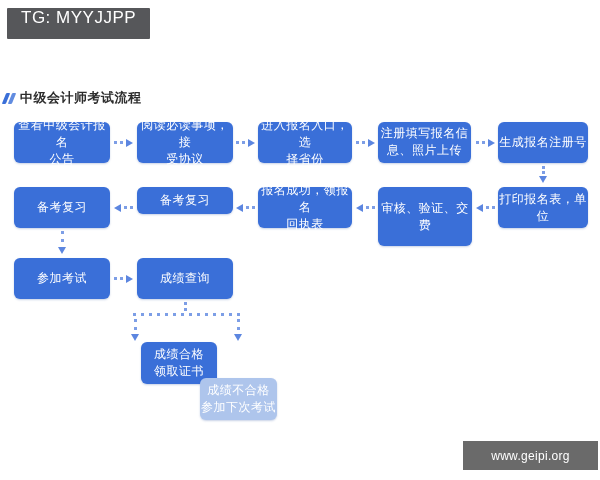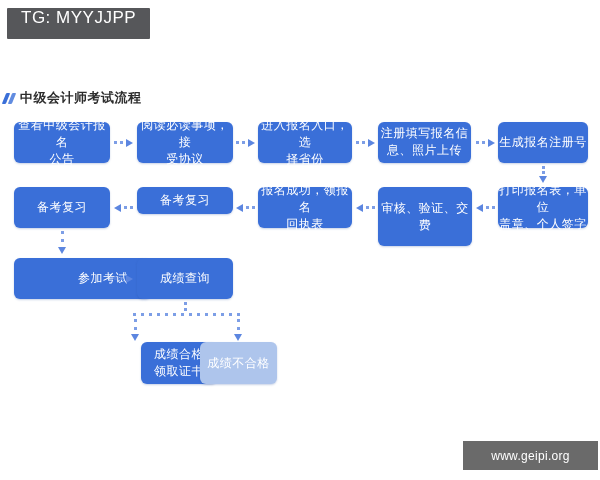--- a/index.html
+++ b/index.html
@@ -19,21 +19,21 @@
   .slash-icon i{display:block;width:4px;height:11px;background:var(--node-blue);transform:skewX(-22deg);border-radius:1px;}
   .slash-icon i:last-child{opacity:.8;}
   .title-text{font-size:13px;font-weight:bold;color:#2d2d2d;letter-spacing:.5px;}
   
   .node{
     position:absolute;background:var(--node-blue);color:#fff;border-radius:6px;
     display:flex;flex-direction:column;align-items:center;justify-content:center;
     font-size:12px;line-height:17px;text-align:center;letter-spacing:.5px;
     box-shadow:0 1px 2px rgba(40,80,160,.25);
   }
-  .node.light{background:var(--node-light-blue);}
+  .node.light{background:var(--node-light-blue);margin-top:36px;}
   
   .harrow{position:absolute;height:10px;display:flex;align-items:center;justify-content:center;gap:3px;}
   .varrow{position:absolute;width:8px;display:flex;flex-direction:column;align-items:center;justify-content:space-between;}
   .dot{width:3px;height:3px;background:var(--arrow-blue);opacity:.8;}
   .tri-right{width:0;height:0;border-top:4.5px solid transparent;border-bottom:4.5px solid transparent;border-left:7px solid var(--arrow-blue);}
   .tri-left{width:0;height:0;border-top:4.5px solid transparent;border-bottom:4.5px solid transparent;border-right:7px solid var(--arrow-blue);}
   .tri-down{width:0;height:0;border-left:4.5px solid transparent;border-right:4.5px solid transparent;border-top:7px solid var(--arrow-blue);}
   .hdots{position:absolute;height:3px;background:repeating-linear-gradient(90deg,var(--arrow-blue) 0 3px,transparent 3px 8px);opacity:.8;}
   
   .watermark{
@@ -74,47 +74,47 @@
       </div>
       <div class="node" style="left: 378px; top: 122px; width: 93px; height: 41px; font-family: Liberation Mono, monospace;">
         <div>注册填写报名信</div>
         <div>息、照片上传</div>
       </div>
       <div class="node" style="left: 498px; top: 122px; width: 90px; height: 41px;">
         <div>生成报名注册号</div>
       </div>
       <div class="node" style="left: 498px; top: 187px; width: 90px; height: 41px;">
         <div>打印报名表，单位</div>
-        <div>盖章、个人签字</div>
       </div>
       <div class="node" style="left: 378px; top: 187px; width: 94px; height: 59px;">
         <div>审核、验证、交费</div>
       </div>
       <div class="node" style="left: 258px; top: 187px; width: 94px; height: 41px;">
         <div>报名成功，领报名</div>
         <div>回执表</div>
       </div>
       <div class="node" style="left: 137px; top: 187px; width: 96px; height: 27px;">
         <div>备考复习</div>
       </div>
       <div class="node" style="left: 14px; top: 187px; width: 96px; height: 41px;">
         <div>备考复习</div>
       </div>
-      <div class="node" style="left: 14px; top: 258px; width: 96px; height: 41px; padding-left: 41px;">
+      <div class="node" style="left: 14px; top: 258px; width: 96px; height: 41px;">
         <div>参加考试</div>
       </div>
       <div class="node" style="left: 137px; top: 258px; width: 96px; height: 41px;">
         <div>成绩查询</div>
       </div>
       <div class="node" style="left: 97px; top: 342px; width: 76px; height: 42px; margin-left: 44px;">
         <div>成绩合格</div>
         <div>领取证书</div>
       </div>
       <div class="node light" style="left: 200px; top: 342px; width: 77px; height: 42px;">
         <div>成绩不合格</div>
+        <div>参加下次考试</div>
       </div>
       <div class="harrow" style="left: 110px; width: 27px; top: 137.5px;">
         <i class="dot"></i>
         <i class="dot"></i>
         <i class="tri-right"></i>
       </div>
       <div class="harrow" style="left: 233px; width: 25px; top: 137.5px;">
         <i class="dot"></i>
         <i class="dot"></i>
         <i class="tri-right"></i>

